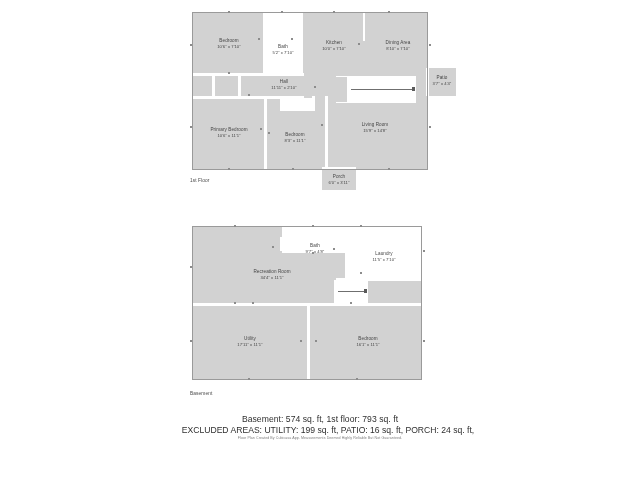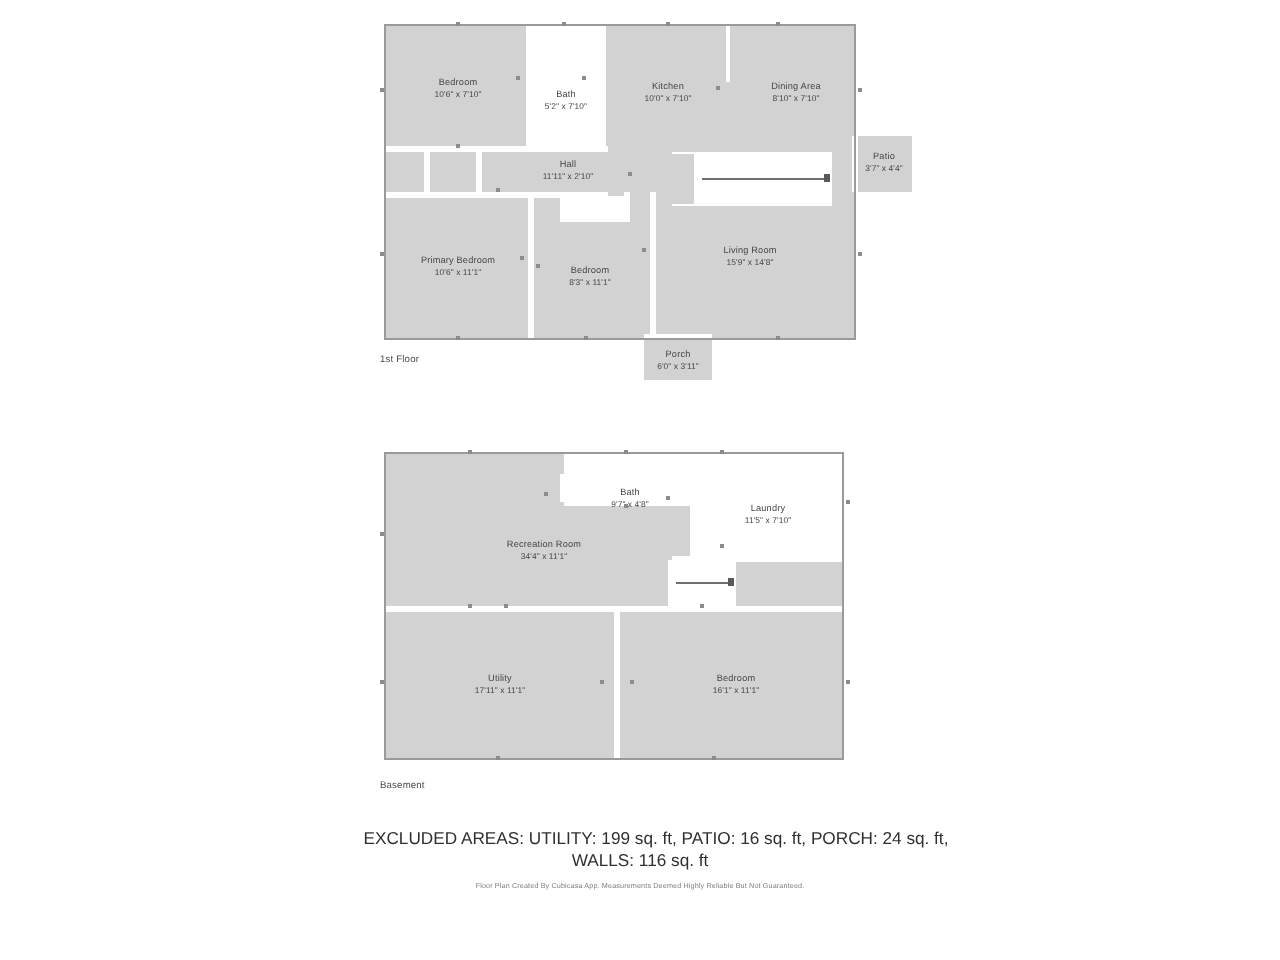--- a/index.html
+++ b/index.html
@@ -314,18 +314,18 @@
     </div>
     <div class="room-label" style="left:180px; top:124px;">
       <span class="rl-name">Bedroom</span>
       <span class="rl-dim">16'1" x 11'1"</span>
     </div>
   </div>
 
   <div class="floor-caption" style="left:190px; top:391px;">Basement</div>
 
   <div id="summary">
+    <p class="line">Basement: 574 sq. ft, 1st floor: 793 sq. ft</p>
     <p class="excluded">EXCLUDED AREAS: UTILITY: 199 sq. ft, PATIO: 16 sq. ft, PORCH: 24 sq. ft,</p>
-    <p class="walls">WALLS: 116 sq. ft</p>
     <p id="disclaimer">Floor Plan Created By Cubicasa App. Measurements Deemed Highly Reliable But Not Guaranteed.</p>
   </div>
 
 </div>
 
 </body></html>

